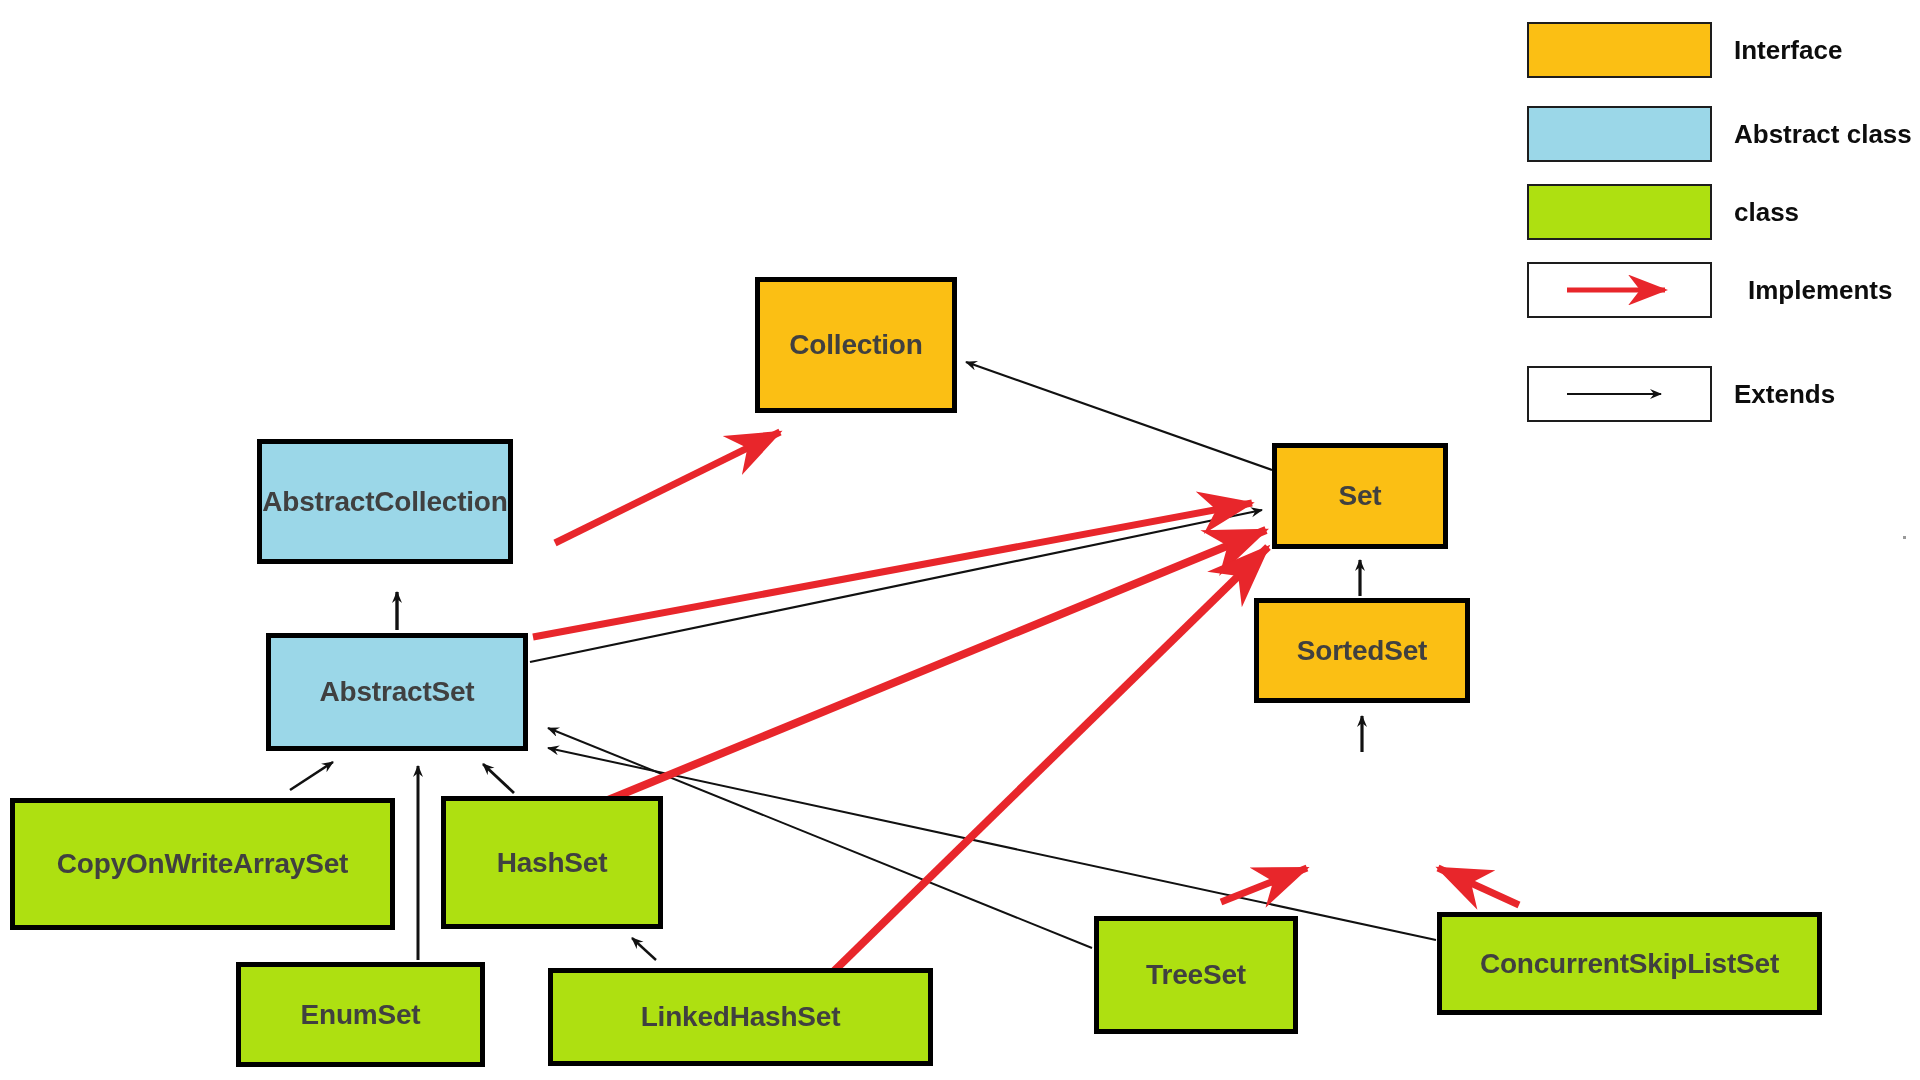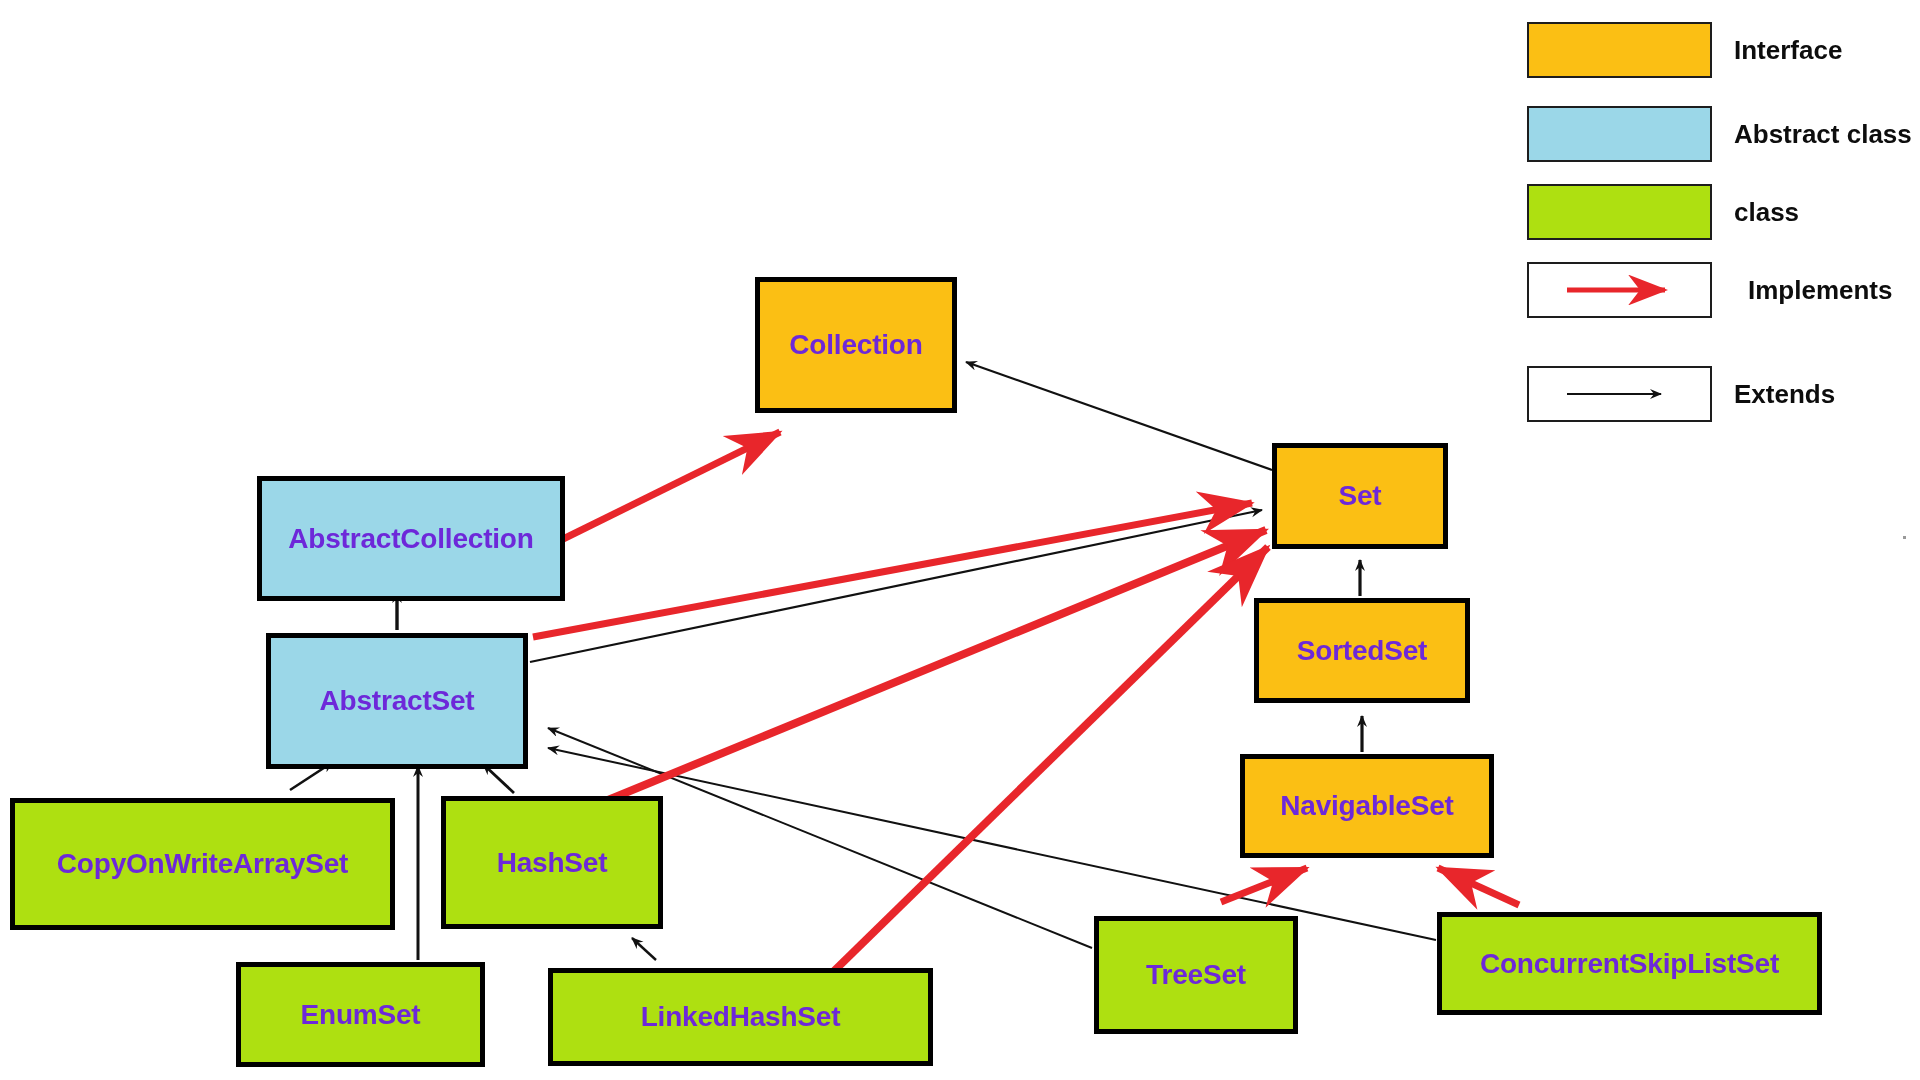--- a/index.html
+++ b/index.html
@@ -30,21 +30,21 @@
   }
   .node {
     position: absolute;
     box-sizing: border-box;
     border: 5px solid #000000;
     display: flex;
     align-items: center;
     justify-content: center;
     text-align: center;
     font-weight: bold;
-    color: #6d28d9;
+    color: #404040;
     line-height: 1.05;
     letter-spacing: -0.2px;
   }
   .node.iface   { background: #FBBF14; }
   .node.abstract{ background: #9BD7E8; }
   .node.clazz   { background: #AEE011; }
 
   
   #legend {
     position: absolute;
@@ -136,39 +136,36 @@
 
     <path d="M 1221,902 L 1307,868" stroke="#E8262B" stroke-width="7" fill="none" marker-end="url(#mk-red)"></path>
 
     <path d="M 1519,905 L 1438,868" stroke="#E8262B" stroke-width="7" fill="none" marker-end="url(#mk-red)"></path>
   </svg>
 
   <div class="node iface" style="left:755px; top:277px; width:202px; height:136px; font-size:28px;">
     <span>Collection</span>
   </div>
 
-  <div class="node abstract" style="left:257px; top:476px; width:308px; height:125px; font-size:28px;">
+  <div class="node abstract" style="left:257px; top:439px; width:256px; height:125px; font-size:28px;">
     <span>AbstractCollection</span>
   </div>
 
-  <div class="node abstract" style="left:266px; top:633px; width:262px; height:136px; font-size:28px;">
+  <div class="node abstract" style="left:266px; top:633px; width:262px; height:118px; font-size:28px;">
     <span>AbstractSet</span>
   </div>
 
   <div class="node iface" style="left:1272px; top:443px; width:176px; height:106px; font-size:28px;">
     <span>Set</span>
   </div>
 
   <div class="node iface" style="left:1254px; top:598px; width:216px; height:105px; font-size:28px;">
     <span>SortedSet</span>
   </div>
 
-  <div class="node iface" style="left:1240px; top:754px; width:254px; height:104px; font-size:28px;">
-    <span>NavigableSet</span>
-  </div>
 
   <div class="node clazz" style="left:10px; top:798px; width:385px; height:132px; font-size:28px;">
     <span>CopyOnWriteArraySet</span>
   </div>
 
   <div class="node clazz" style="left:441px; top:796px; width:222px; height:133px; font-size:28px;">
     <span>HashSet</span>
   </div>
 
   <div class="node clazz" style="left:236px; top:962px; width:249px; height:105px; font-size:28px;">

